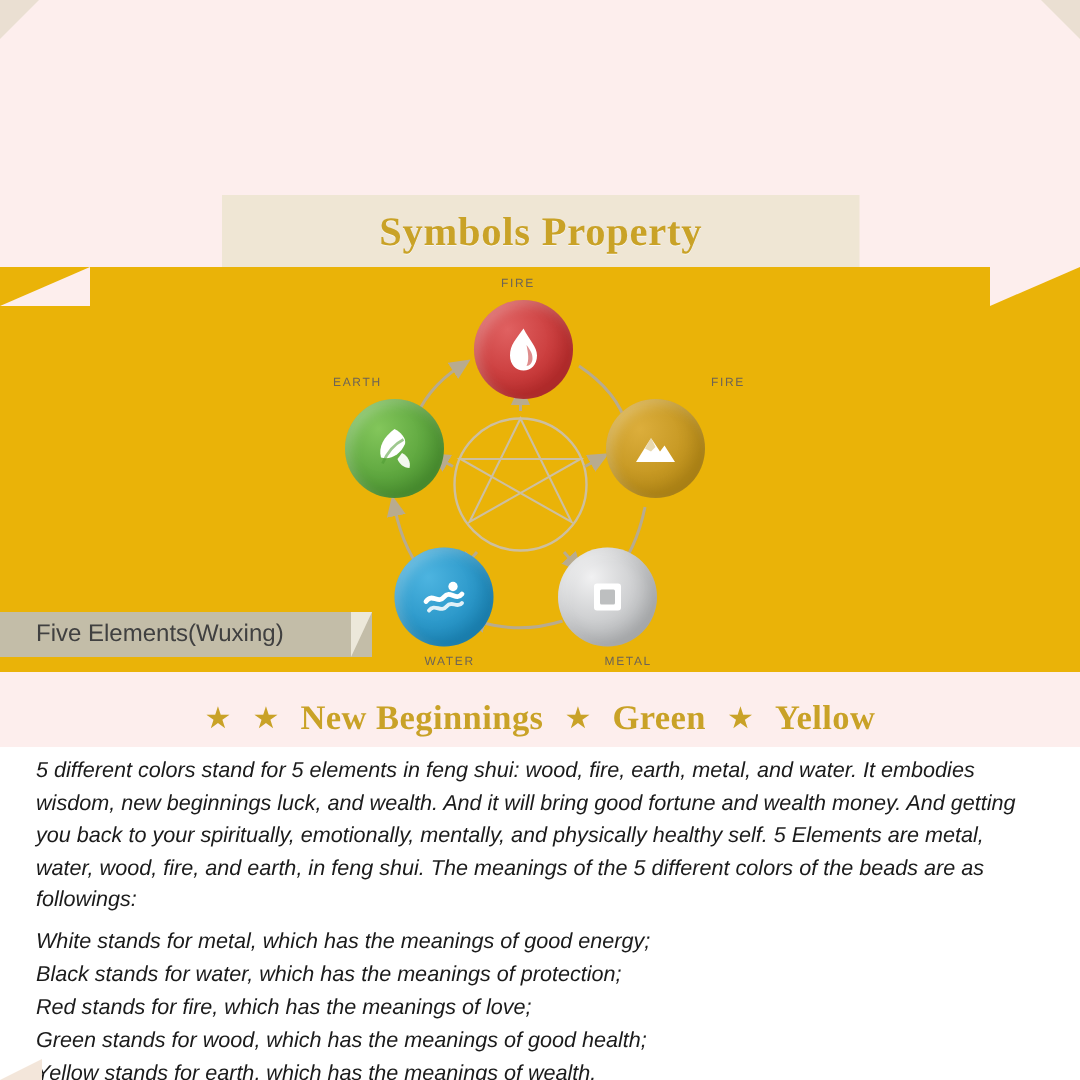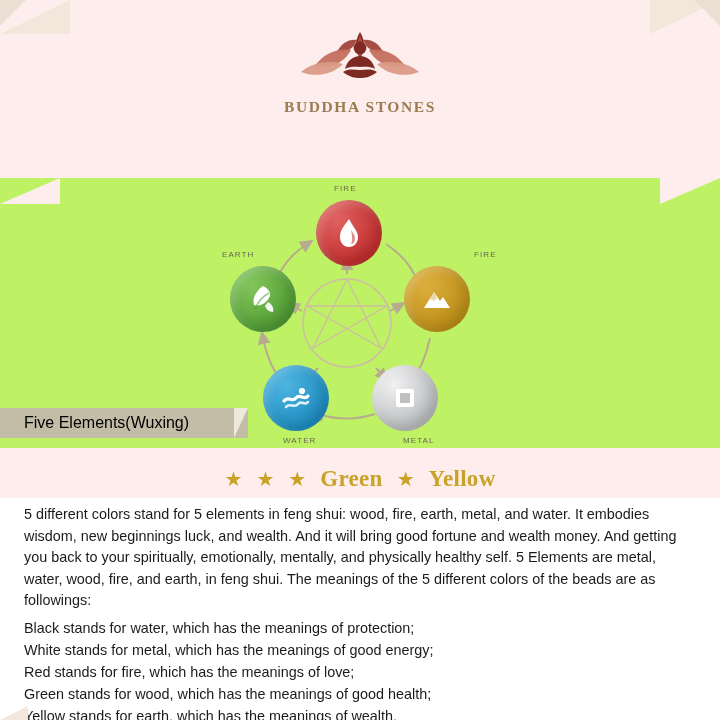--- a/index.html
+++ b/index.html
@@ -106,21 +106,21 @@
     text-shadow: 0 1px 0 rgba(255,255,255,0.6);
   }
 
   
   .diagram-panel {
     position: absolute;
     top: 178px;
     left: 0;
     width: 720px;
     height: 270px;
-    background: #bef264;
+    background: #eab308;
   }
   .diagram-panel .band-edge-left {
     position: absolute;
     left: 0; top: 0;
     width: 0; height: 0;
     border-style: solid;
     border-width: 0 0 26px 60px;
     border-color: transparent transparent #fdeeed transparent;
   }
   .diagram-panel .band-edge-right {
@@ -164,21 +164,21 @@
     top: 408px;
     left: 0;
     width: 248px;
     height: 30px;
     background: #c3bda8;
     display: flex;
     align-items: center;
   }
   .ribbon-inner {
     padding-left: 24px;
-    color: #000000;
+    color: #404040;
     font-size: 16px;
     font-family: "Liberation Sans", sans-serif;
   }
   .ribbon-notch {
     position: absolute;
     right: 0;
     top: 0;
     width: 0; height: 0;
     border-style: solid;
     border-width: 30px 14px 0 0;
@@ -212,20 +212,21 @@
 
   
   .body-wrap {
     position: absolute;
     top: 498px;
     left: 0;
     width: 720px;
     height: 222px;
     background: #ffffff;
     padding: 0;
+    font-style: italic;
   }
   .body-inner {
     padding: 6px 22px 0 24px;
   }
   .para {
     font-size: 14.4px;
     line-height: 1.5;
     color: #1b1b1b;
     margin: 0 0 6px 0;
     text-align: left;
@@ -246,44 +247,24 @@
     border-style: solid;
     border-width: 0 0 14px 28px;
     border-color: transparent transparent #f3e6da transparent;
   }
 </style>
 </head>
 <body>
 
 <div class="page">
 
-  <div class="top-band">
-    <div class="wedge-left"></div>
-    <div class="wedge-right"></div>
-
-    <div class="logo-wrap">
-      <svg class="logo-mark" width="150" height="72" viewBox="0 0 150 72">
-
-        <path d="M75 10 C70 18 69 28 75 36 C81 28 80 18 75 10 Z" fill="#8a2f2a"></path>
-        <path d="M75 14 C72 21 71 29 75 35 C79 29 78 21 75 14 Z" fill="#b5564a" opacity="0.85"></path>
-        <path d="M52 30 C56 22 63 17 72 18 C68 27 61 32 52 30 Z" fill="#9c3b31" opacity="0.9"></path>
-        <path d="M98 30 C94 22 87 17 78 18 C82 27 89 32 98 30 Z" fill="#9c3b31" opacity="0.9"></path>
-        <path d="M30 44 C38 32 52 26 66 28 C60 40 46 47 30 44 Z" fill="#c46f5f" opacity="0.95"></path>
-        <path d="M120 44 C112 32 98 26 84 28 C90 40 104 47 120 44 Z" fill="#c46f5f" opacity="0.95"></path>
-        <path d="M16 50 C28 40 44 38 58 42 C48 52 32 56 16 50 Z" fill="#d99a86" opacity="0.95"></path>
-        <path d="M134 50 C122 40 106 38 92 42 C102 52 118 56 134 50 Z" fill="#d99a86" opacity="0.95"></path>
-
-        <circle cx="75" cy="26" r="6.4" fill="#7d2a23"></circle>
-        <path d="M75 34 C68 34 62 39 60 47 C66 44 70 45 75 45 C80 45 84 44 90 47 C88 39 82 34 75 34 Z" fill="#7d2a23"></path>
-        <path d="M58 50 C64 46 70 48 75 48 C80 48 86 46 92 50 C86 55 80 56 75 56 C70 56 64 55 58 50 Z" fill="#7d2a23"></path>
-      </svg>
-      <div class="brand-name">BUDDHA STONES</div>
-    </div>
-  </div>
-
+
+  <div class="title-bar">
+    <div class="title-text">Symbols Property</div>
+  </div>
 
   <div class="diagram-panel">
     <div class="band-edge-left"></div>
     <div class="band-edge-right"></div>
 
     <div class="diagram">
 
       <svg width="340" height="270" viewBox="0 0 340 270" style="position:absolute;top:0;left:0;">
         <defs>
           <marker id="ah" markerWidth="7" markerHeight="7" refX="3" refY="3.2" orient="auto">
@@ -353,31 +334,32 @@
   </div>
 
   <div class="ribbon">
     <div class="ribbon-inner">Five Elements(Wuxing)</div>
     <div class="ribbon-notch"></div>
   </div>
 
   <div class="headline">
     <span class="star">★</span>
     <span class="star">★</span>
+    <span class="kw">New Beginnings</span>
     <span class="star">★</span>
     <span class="kw">Green</span>
     <span class="star">★</span>
     <span class="kw">Yellow</span>
   </div>
 
   <div class="body-wrap">
     <div class="body-inner">
       <p class="para">5 different colors stand for 5 elements in feng shui: wood, fire, earth, metal, and water. It embodies wisdom, new beginnings luck, and wealth. And it will bring good fortune and wealth money. And getting you back to your spiritually, emotionally, mentally, and physically healthy self. 5 Elements are metal, water, wood, fire, and earth, in feng shui. The meanings of the 5 different colors of the beads are as followings:</p>
+      <p class="line">White stands for metal, which has the meanings of good energy;</p>
       <p class="line">Black stands for water, which has the meanings of protection;</p>
-      <p class="line">White stands for metal, which has the meanings of good energy;</p>
       <p class="line">Red stands for fire, which has the meanings of love;</p>
       <p class="line">Green stands for wood, which has the meanings of good health;</p>
       <p class="line">Yellow stands for earth, which has the meanings of wealth.</p>
     </div>
     <div class="bottom-wedge"></div>
   </div>
 
   <div class="corner corner-tl"></div>
   <div class="corner corner-tr"></div>
 </div>

